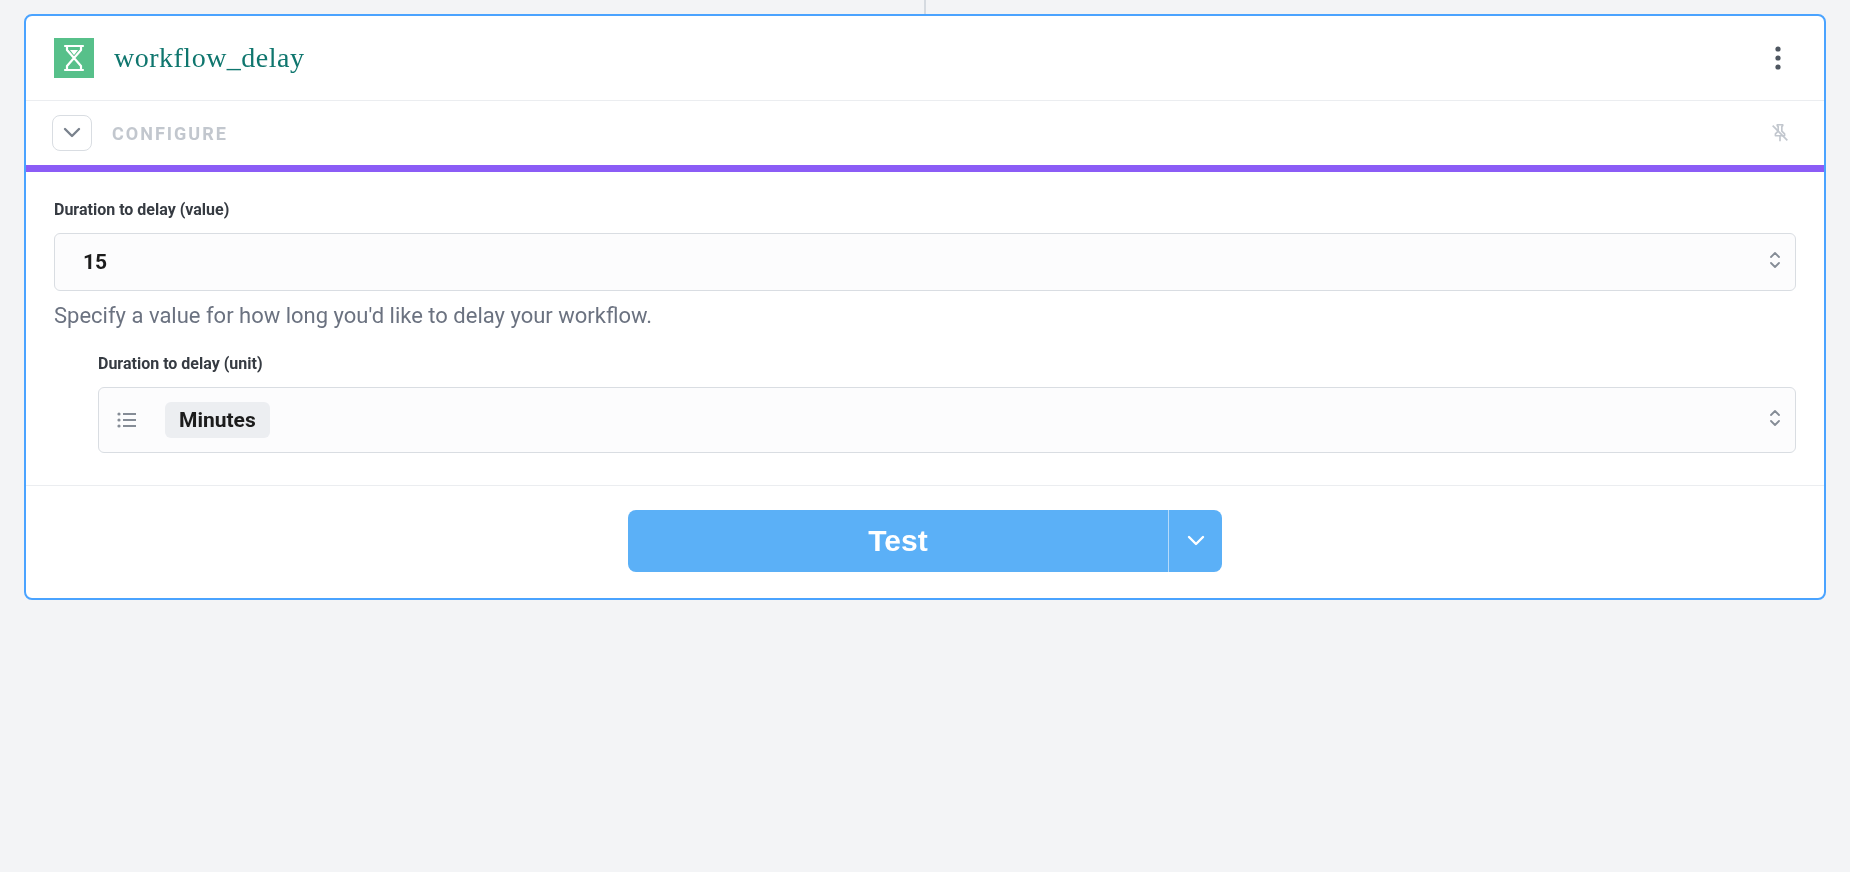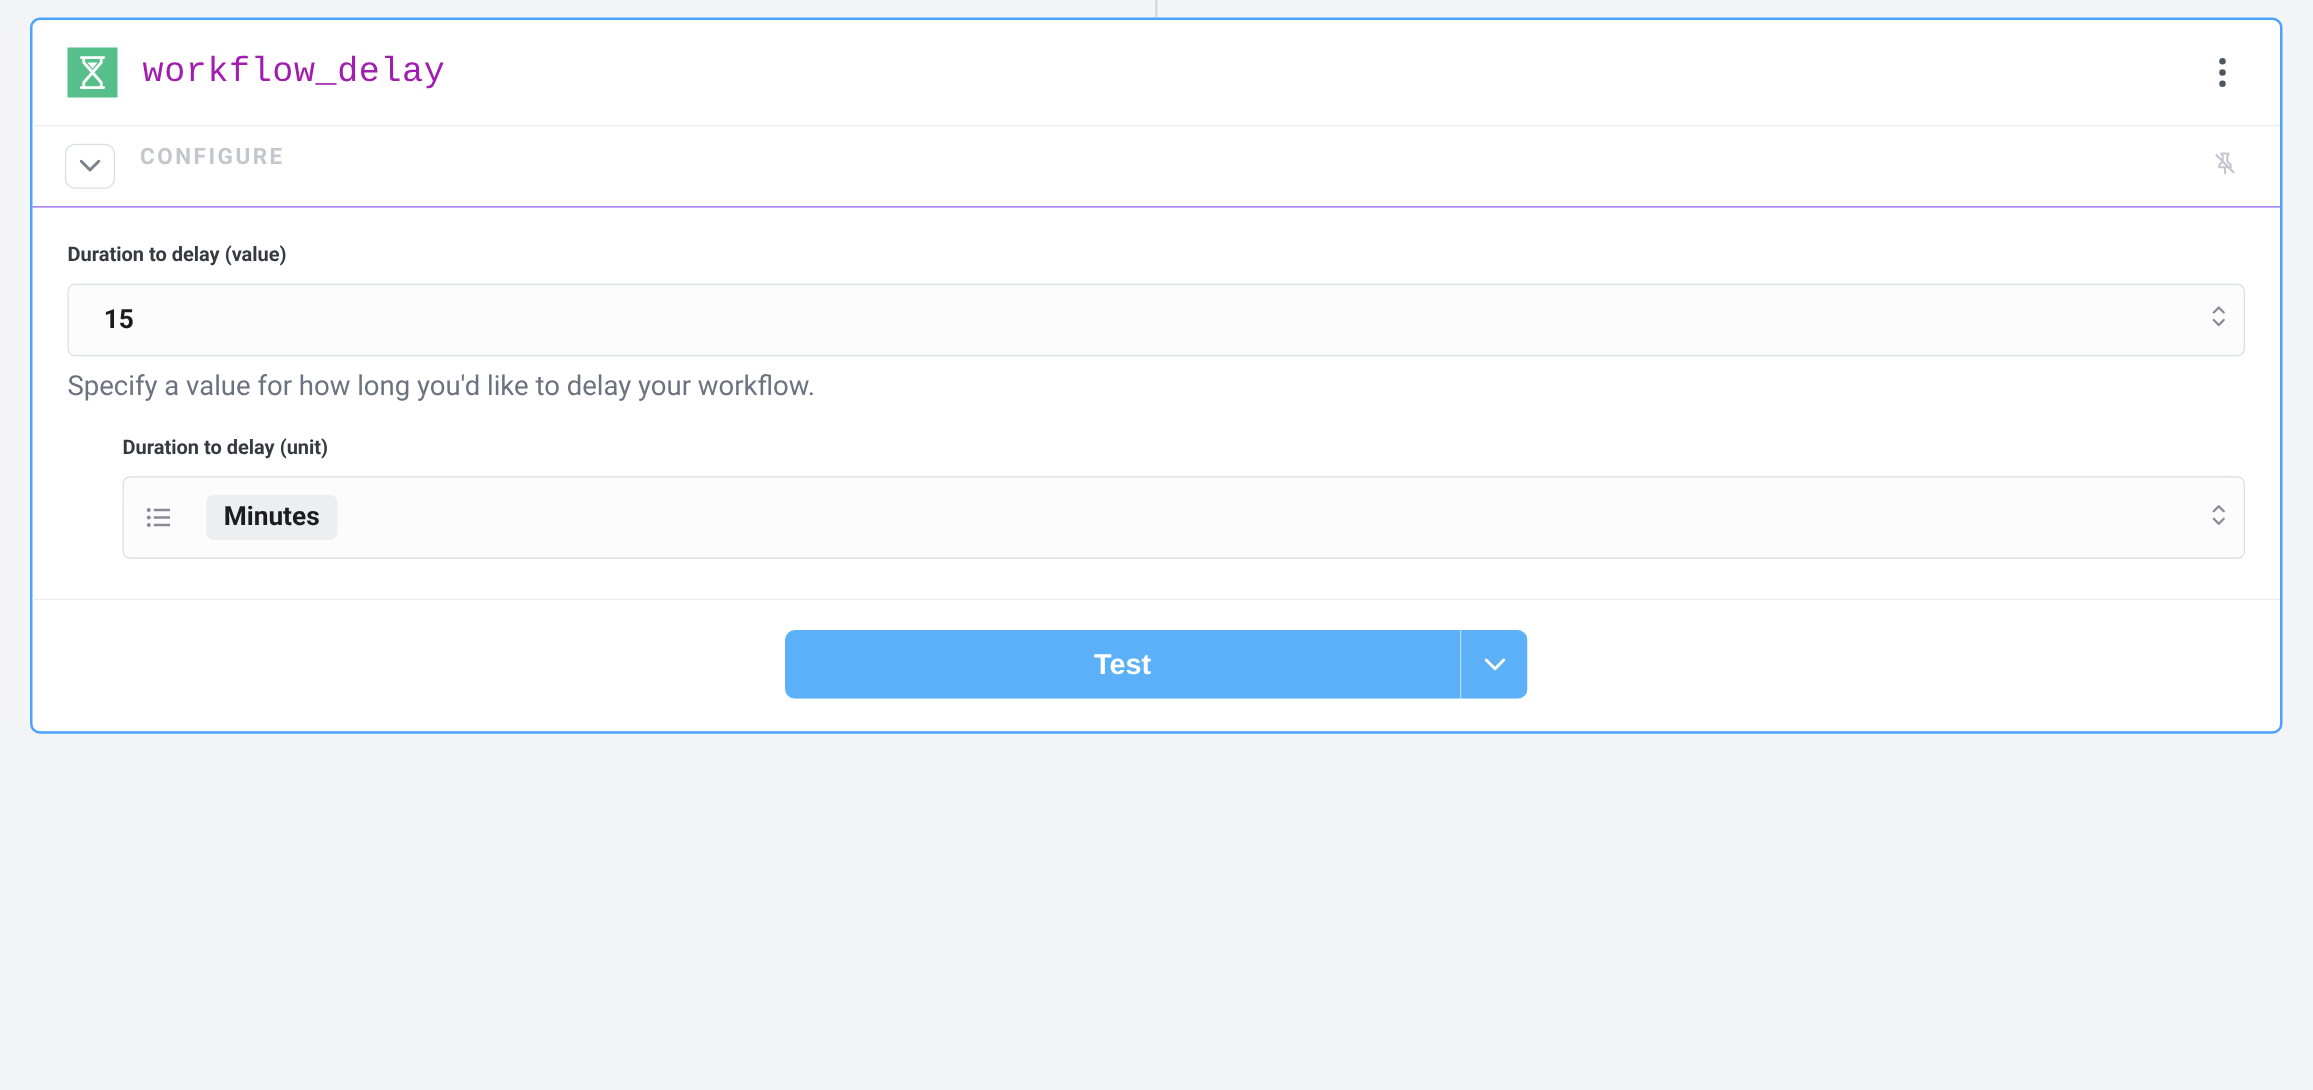--- a/index.html
+++ b/index.html
@@ -49,41 +49,42 @@
       height: 40px;
       background: #57c08a;
       display: flex;
       align-items: center;
       justify-content: center;
       margin-right: 20px;
       flex-shrink: 0;
     }
     .step-icon svg { display:block; }
     .step-title {
-      font-family: Liberation Mono, monospace;
+      font-family: Liberation Serif, serif;
       font-size: 28px;
       font-weight: 500;
-      color: #a21caf;
+      color: #0f766e;
       letter-spacing: 0.5px;
       flex: 1;
     }
     .more-btn {
       width: 36px;
       height: 36px;
       display: flex;
       align-items: center;
       justify-content: center;
       cursor: pointer;
       color: #4e5660;
     }
     
     .configure-bar {
       display: flex;
+      align-items: center;
       padding: 14px 28px 14px 26px;
-      border-bottom: 1px solid #8b5cf6;
+      border-bottom: 7px solid #8b5cf6;
     }
     .collapse-toggle {
       width: 40px;
       height: 36px;
       border: 1px solid #d9dde2;
       border-radius: 8px;
       display: flex;
       align-items: center;
       justify-content: center;
       cursor: pointer;
@@ -189,21 +190,21 @@
       justify-content: center;
     }
     .test-group {
       display: flex;
       border-radius: 8px;
       overflow: hidden;
     }
     .test-btn {
       background: #5bb0f7;
       color: #ffffff;
-      font-size: 23px;
+      font-size: 30px;
       font-weight: 600;
       border: none;
       padding: 14px 0;
       width: 540px;
       cursor: pointer;
       text-align: center;
     }
     .test-dropdown {
       background: #5bb0f7;
       color: #ffffff;

